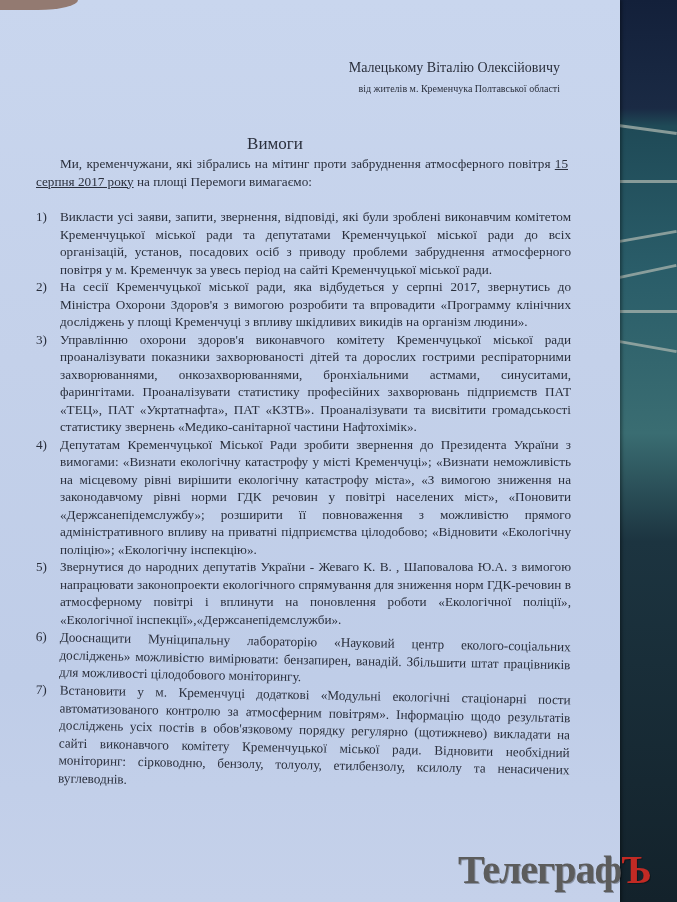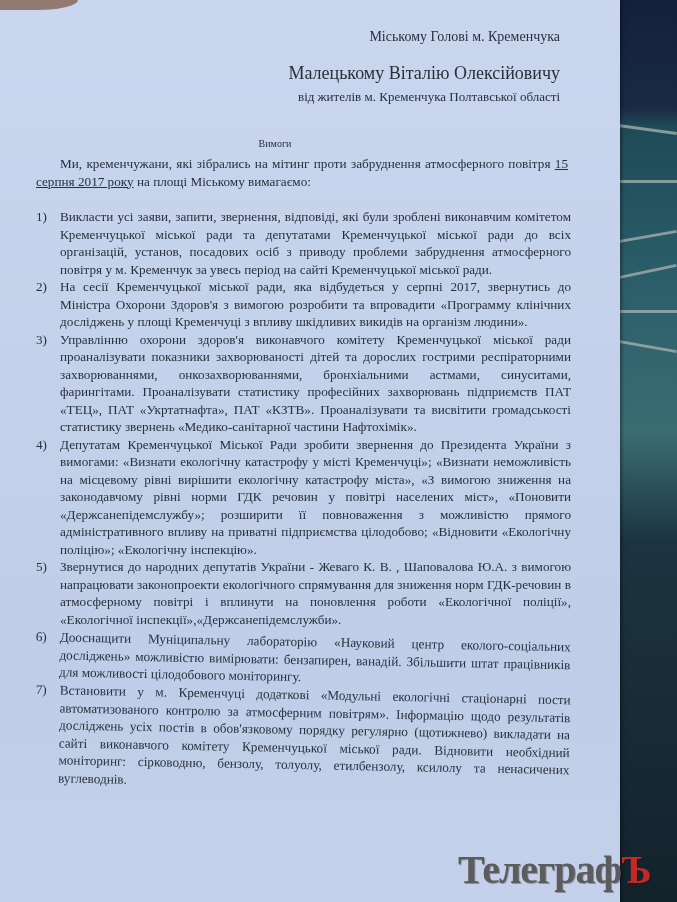--- a/index.html
+++ b/index.html
@@ -21,23 +21,23 @@
     background: linear-gradient(180deg, #c9d6ee 0%, #c4d1ea 40%, #bfcde8 75%, #c5d1ea 100%);
     box-shadow: 2px 0 3px rgba(0,0,0,.35);
   }
   .finger {
     position:absolute; left:0; top:0; width:78px; height:10px;
     background:#8a6a5a; border-bottom-right-radius:40px 10px; opacity:.85;
   }
   .text { color:#2a2f3c; font-size:13.2px; line-height:17.5px; }
   .addr { position:absolute; right:60px; text-align:right; }
   .addr-1 { top:28px; font-size:14px; }
-  .addr-2 { top:65px; font-size:18px; }
-  .addr-3 { top:88px; font-size:13px; }
-  .title { position:absolute; left:0; width:550px; top:135px; text-align:center; font-size:10px; }
+  .addr-2 { top:59px; font-size:14px; }
+  .addr-3 { top:80px; font-size:10px; }
+  .title { position:absolute; left:0; width:550px; top:135px; text-align:center; font-size:17px; }
   .intro { position:absolute; left:36px; width:532px; top:155px; text-align:justify; text-indent:24px; }
   .intro .date { text-decoration:underline; }
   ol.demands { position:absolute; left:36px; top:208px; width:535px; margin:0; padding:0; list-style:none; }
   ol.demands li { position:relative; padding-left:24px; text-align:justify; margin-bottom:0; }
   ol.demands li .num { position:absolute; left:0; top:0; }
   .item-6, .item-7 { transform: rotate(1.1deg); transform-origin:left top; }
   .watermark {
     position:absolute; left:458px; top:846px; font-size:40px; font-weight:bold;
     color:#5c5c5c; letter-spacing:-1px; font-family:"Liberation Serif", serif;
     text-shadow:1px 1px 0 rgba(0,0,0,.3);
@@ -52,27 +52,26 @@
   <div class="stripe" style="top:180px"></div>
   <div class="stripe" style="top:235px;transform:rotate(-10deg)"></div>
   <div class="stripe" style="top:270px;transform:rotate(-12deg)"></div>
   <div class="stripe" style="top:310px"></div>
   <div class="stripe" style="top:345px;transform:rotate(10deg)"></div>
 </div>
 
 <div class="paper">
   <div class="finger"></div>
 
-  <div class="text addr addr-1">Міському Голові м. Кременчука</div>
   <div class="text addr addr-2">Малецькому  Віталію Олексійовичу</div>
   <div class="text addr addr-3">від жителів м. Кременчука Полтавської області</div>
 
   <div class="text title">Вимоги</div>
 
-  <div class="text intro"><span>Ми, кременчужани, які зібрались на мітинг проти забруднення атмосферного повітря </span><span class="date">15 серпня 2017 року</span><span> на площі Міському вимагаємо:</span></div>
+  <div class="text intro"><span>Ми, кременчужани, які зібрались на мітинг проти забруднення атмосферного повітря </span><span class="date">15 серпня 2017 року</span><span> на площі Перемоги вимагаємо:</span></div>
 
   <ol class="demands text">
     <li><span class="num">1)</span><span>Викласти усі заяви, запити, звернення, відповіді, які були зроблені виконавчим комітетом Кременчуцької міської ради та депутатами Кременчуцької міської ради до всіх організацій, установ, посадових осіб з приводу проблеми забруднення атмосферного повітря у м. Кременчук за увесь період на сайті Кременчуцької міської ради.</span></li>
     <li><span class="num">2)</span><span>На сесії Кременчуцької міської ради, яка відбудеться у серпні 2017, звернутись до Міністра Охорони Здоров'я з вимогою розробити та впровадити «Программу клінічних досліджень у площі Кременчуці з впливу шкідливих викидів на організм людини».</span></li>
     <li><span class="num">3)</span><span>Управлінню охорони здоров'я виконавчого комітету Кременчуцької міської ради проаналізувати показники захворюваності дітей та дорослих гострими респіраторними захворюваннями, онкозахворюваннями, бронхіальними астмами, синуситами, фарингітами. Проаналізувати статистику професійних захворювань підприємств ПАТ «ТЕЦ», ПАТ «Укртатнафта», ПАТ «КЗТВ». Проаналізувати та висвітити громадськості статистику звернень «Медико-санітарної частини Нафтохімік».</span></li>
     <li><span class="num">4)</span><span>Депутатам Кременчуцької Міської Ради зробити звернення до Президента України з вимогами: «Визнати екологічну катастрофу у місті Кременчуці»; «Визнати неможливість на місцевому рівні вирішити екологічну катастрофу міста», «З вимогою зниження на законодавчому рівні норми ГДК речовин у повітрі населених міст», «Поновити «Держсанепідемслужбу»; розширити її повноваження з можливістю прямого адміністративного впливу на приватні підприємства цілодобово; «Відновити «Екологічну поліцію»; «Екологічну інспекцію».</span></li>
     <li><span class="num">5)</span><span>Звернутися до народних депутатів України - Жеваго К. В. , Шаповалова Ю.А. з вимогою напрацювати законопроекти екологічного спрямування для зниження норм ГДК-речовин в атмосферному повітрі і вплинути на поновлення роботи «Екологічної поліції», «Екологічної інспекції»,«Держсанепідемслужби».</span></li>
     <li class="item-6"><span class="num">6)</span><span>Дооснащити Муніципальну лабораторію «Науковий центр еколого-соціальних досліджень» можливістю вимірювати: бензапирен, ванадій. Збільшити штат працівників для можливості цілодобового моніторингу.</span></li>
     <li class="item-7"><span class="num">7)</span><span>Встановити у м. Кременчуці додаткові «Модульні екологічні стаціонарні пости автоматизованого контролю за атмосферним повітрям». Інформацію щодо результатів досліджень усіх постів в обов'язковому порядку регулярно (щотижнево) викладати на сайті виконавчого комітету Кременчуцької міської ради. Відновити необхідний моніторинг: сірководню, бензолу, толуолу, етилбензолу, ксилолу та ненасичених вуглеводнів.</span></li>
   </ol>

